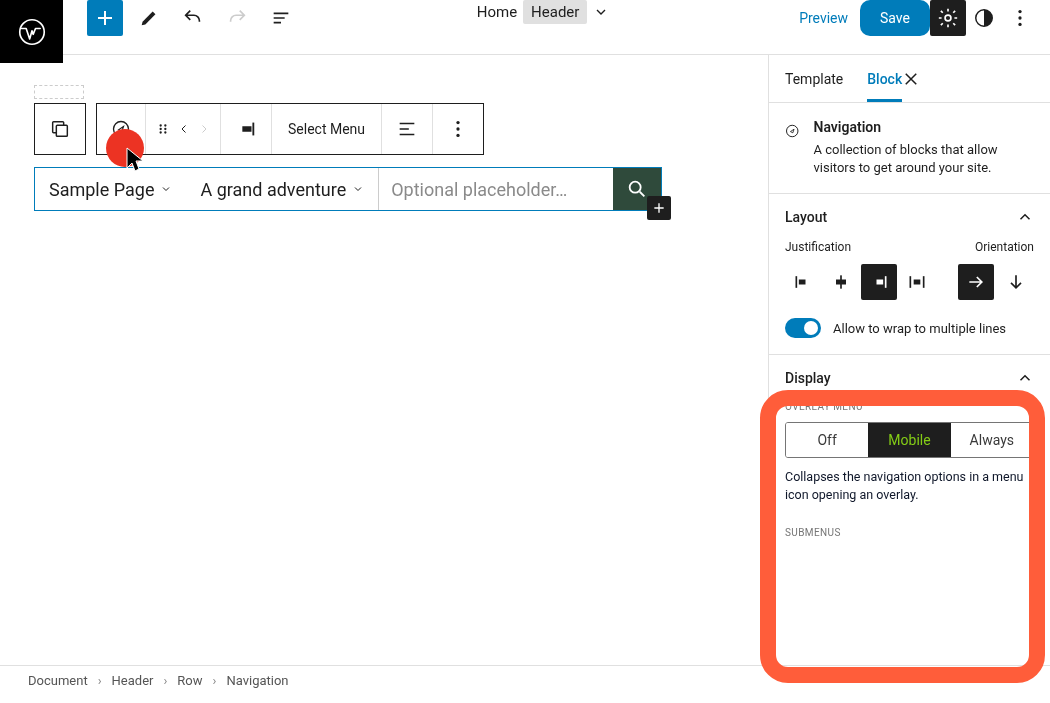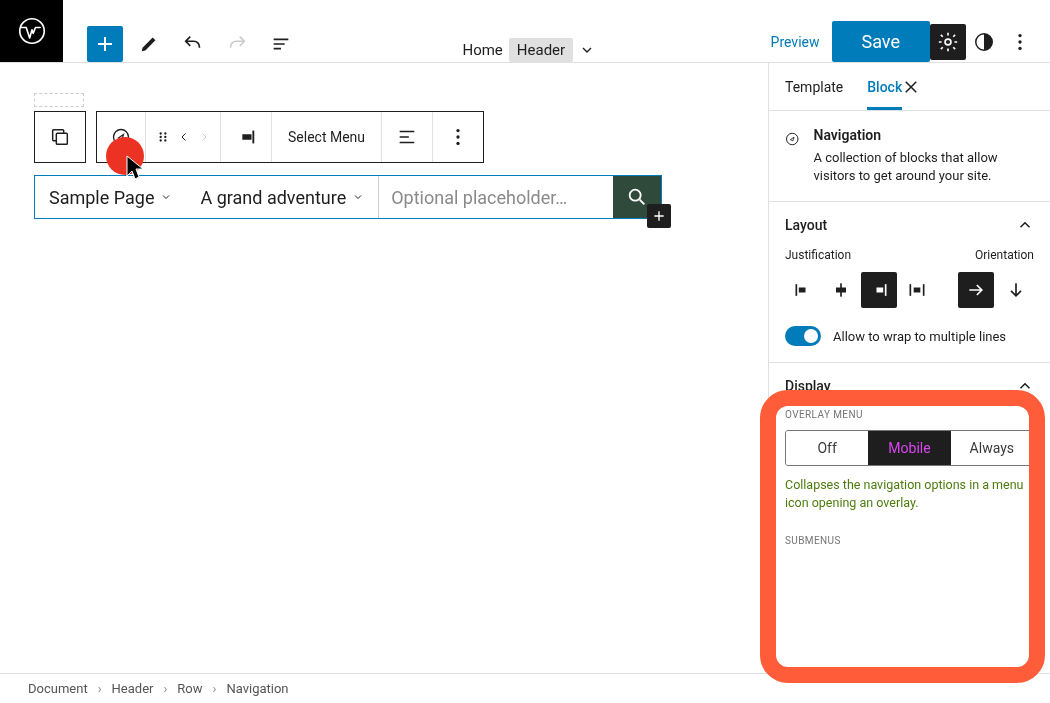--- a/index.html
+++ b/index.html
@@ -9,32 +9,32 @@
     --wp-gray:#757575;
     --wp-border:#e0e0e0;
     --wp-light:#f0f0f0;
     --wp-hl:#ff5d3a;
   }
   *{box-sizing:border-box;font-family:-apple-system,BlinkMacSystemFont,"Segoe UI",Roboto,sans-serif}
   body{margin:0;background:#fff;color:#1e1e1e;font-size:13px}
   svg{display:block}
 
   
-  .topbar{height:63px;display:flex;align-items:flex-end;border-bottom:1px solid var(--wp-border)}
+  .topbar{height:55px;display:flex;align-items:flex-start;border-bottom:1px solid var(--wp-border)}
   .wp-logo{width:63px;height:63px;background:#000;display:flex;align-items:center;justify-content:center}
   .top-left{display:flex;align-items:center;gap:8px;padding-left:24px}
   .sq-btn{width:36px;height:36px;border-radius:2px;display:flex;align-items:center;justify-content:center;cursor:pointer}
   .add-btn{background:var(--wp-blue);color:#fff}
   .icon-btn{color:#1e1e1e}
   .icon-btn.dim{color:#ccc}
   .top-center{flex:1;display:flex;align-items:center;justify-content:center;gap:6px;font-size:15px}
   .chip{background:#e0e0e0;padding:3px 8px;border-radius:2px}
   .top-right{display:flex;align-items:center;padding-right:12px}
   .link-blue{color:var(--wp-blue);font-size:14px;padding:0 12px;cursor:pointer}
-  .save-btn{background:var(--wp-blue);color:#fff;font-size:18px;border:none;padding:10px 30px;border-radius:2px;cursor:pointer}
+  .save-btn{background:var(--wp-blue);color:#fff;font-size:14px;border:none;padding:10px 20px;border-radius:10px;cursor:pointer}
   .settings-btn{background:#1e1e1e;color:#fff}
   .v-btn{color:#1e1e1e}
 
   
   .workspace{display:flex;height:calc(100vh - 63px - 30px)}
   .canvas{flex:1;padding:30px 34px;position:relative;overflow:auto}
   .sidebar{width:282px;border-left:1px solid var(--wp-border);background:#fff;overflow-y:auto;position:relative}
 
   
   .dotted-box{width:50px;height:14px;border:1px dashed #ccc;margin-bottom:4px}
@@ -80,22 +80,22 @@
   .toggle .knob{width:14px;height:14px;border-radius:50%;position:absolute;top:3px}
   .toggle.on .knob{background:#fff;right:3px}
   .toggle.off .knob{background:#1e1e1e;left:2px;top:1.5px}
 
   
   .hl-box{position:absolute;left:760px;right:5px;top:390px;bottom:20px;border:16px solid var(--wp-hl);border-radius:28px;pointer-events:none;z-index:5}
   .sb-section-label{font-size:10px;font-weight:400;letter-spacing:.4px;color:#757575;text-transform:uppercase;margin:0 0 10px}
 
   .seg{display:flex;border:1px solid #757575;border-radius:3px;overflow:hidden}
   .seg button{flex:1;border:none;background:#fff;font-size:14px;color:#3a3a3a;padding:9px 0;cursor:pointer}
-  .seg button.sel{background:#1e1e1e;color:#d946ef}
-  .help{font-size:12.5px;color:#4d7c0f;margin:10px 0 24px;line-height:1.4}
+  .seg button.sel{background:#1e1e1e;color:#84cc16}
+  .help{font-size:12.5px;color:#0f172a;margin:10px 0 24px;line-height:1.4}
 
   
   .breadcrumb{height:30px;border-top:1px solid var(--wp-border);display:flex;align-items:center;gap:10px;padding:0 28px;font-size:13px;color:#555}
   .bc-sep{color:#888}
 </style>
 </head>
 <body>
 
 <div class="topbar">
   <div class="wp-logo">

